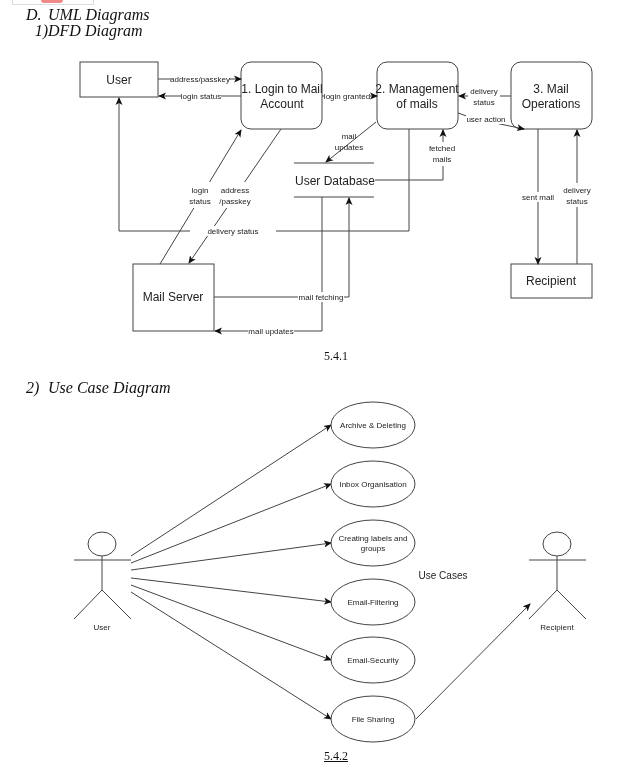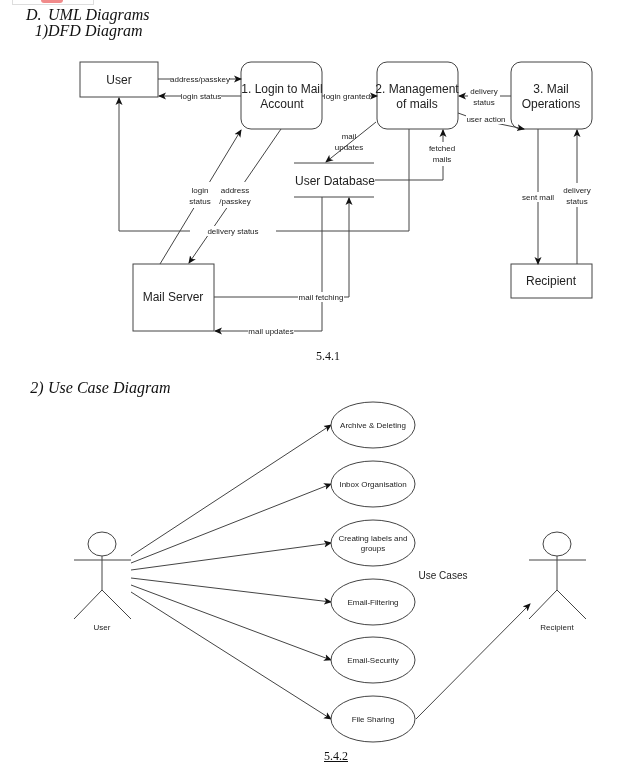--- a/index.html
+++ b/index.html
@@ -30,21 +30,21 @@
 <body>
 
 <div class="red-mark"></div>
 
 <div class="doc-heading" style="left:26px; top:6px;">
   <span class="num">D.</span><span>UML Diagrams</span>
 </div>
 <div class="doc-heading" style="left:26px; top:22px;text-align:right;">
   <span class="num">1)</span><span>DFD Diagram</span>
 </div>
-<div class="doc-heading" style="left:26px; top:379px;text-align:center;">
+<div class="doc-heading" style="left:26px; top:379px;">
   <span class="num">2)</span><span>Use Case Diagram</span>
 </div>
 
 <svg width="622" height="771" viewBox="0 0 622 771">
   <defs>
     <marker id="arr" markerWidth="8" markerHeight="8" refX="7" refY="4" orient="auto" markerUnits="userSpaceOnUse">
       <path d="M0,0.5 L8,4 L0,7.5 L2,4 Z" fill="#111"></path>
     </marker>
   </defs>
 
@@ -182,14 +182,14 @@
 
   <text class="uc" x="373" y="428" text-anchor="middle">Archive &amp; Deleting</text>
   <text class="uc" x="373" y="487" text-anchor="middle">Inbox Organisation</text>
   <text class="uc" x="373" y="541" text-anchor="middle">Creating labels and</text>
   <text class="uc" x="373" y="551" text-anchor="middle">groups</text>
   <text class="uc" x="373" y="605" text-anchor="middle">Email-Filtering</text>
   <text class="uc" x="373" y="663" text-anchor="middle">Email-Security</text>
   <text class="uc" x="373" y="722" text-anchor="middle">File Sharing</text>
 </svg>
 
-<div class="caption" style="left:316px; top:349px;">5.4.1</div>
+<div class="caption" style="left:324px; top:349px;">5.4.1</div>
 <div class="caption" style="left:324px; top:749px;text-decoration:underline;">5.4.2</div>
 
 </body></html>

